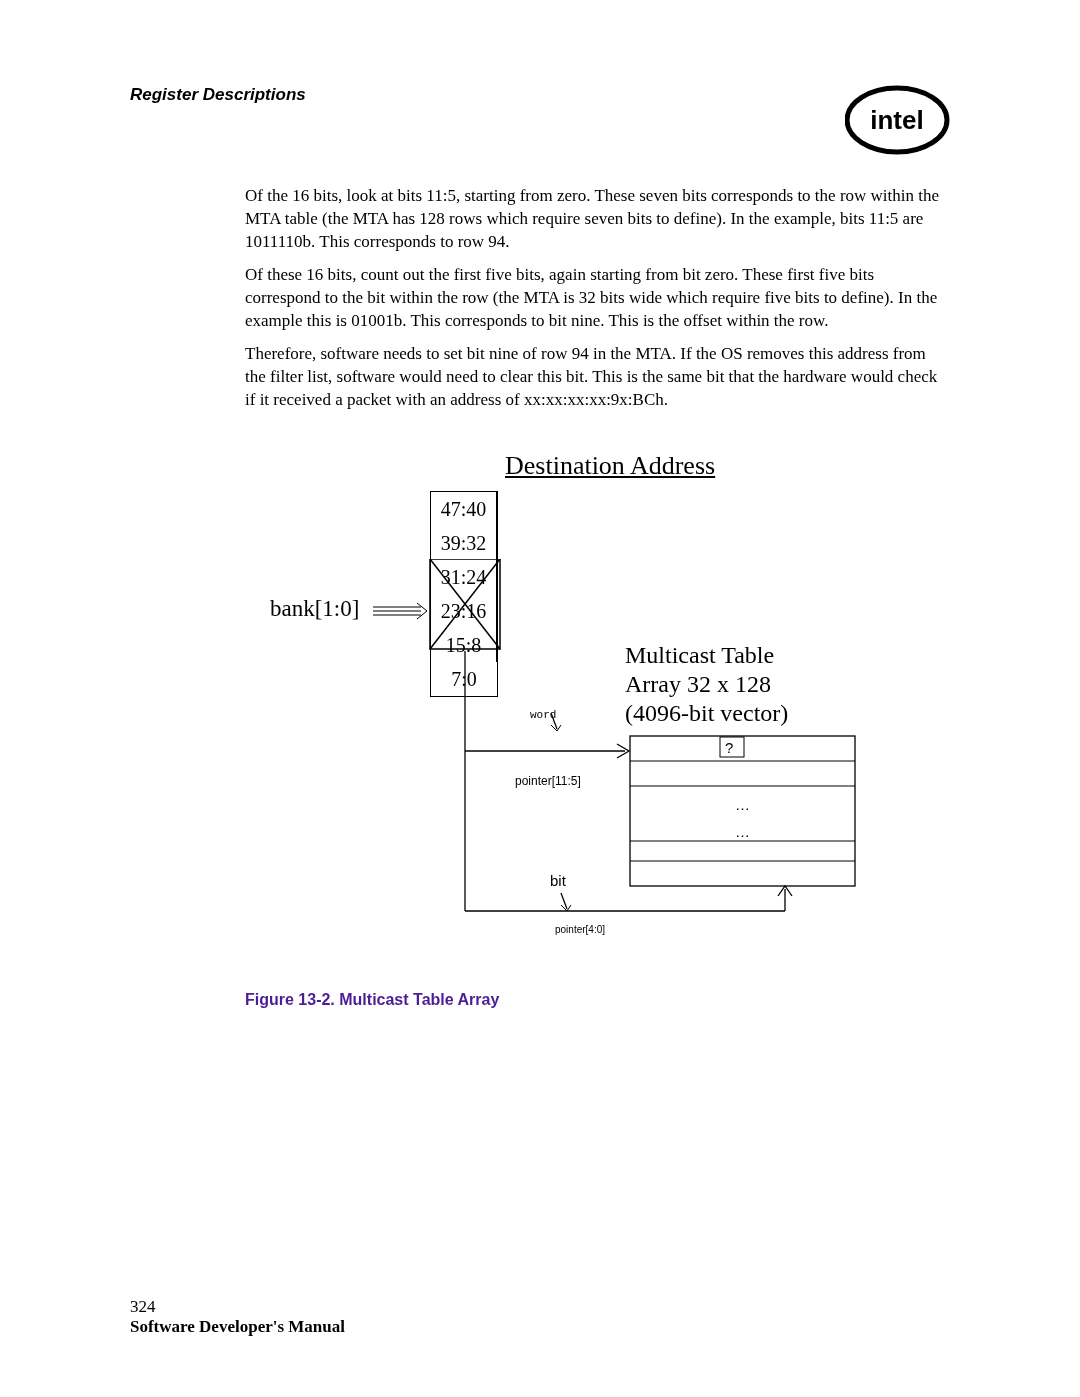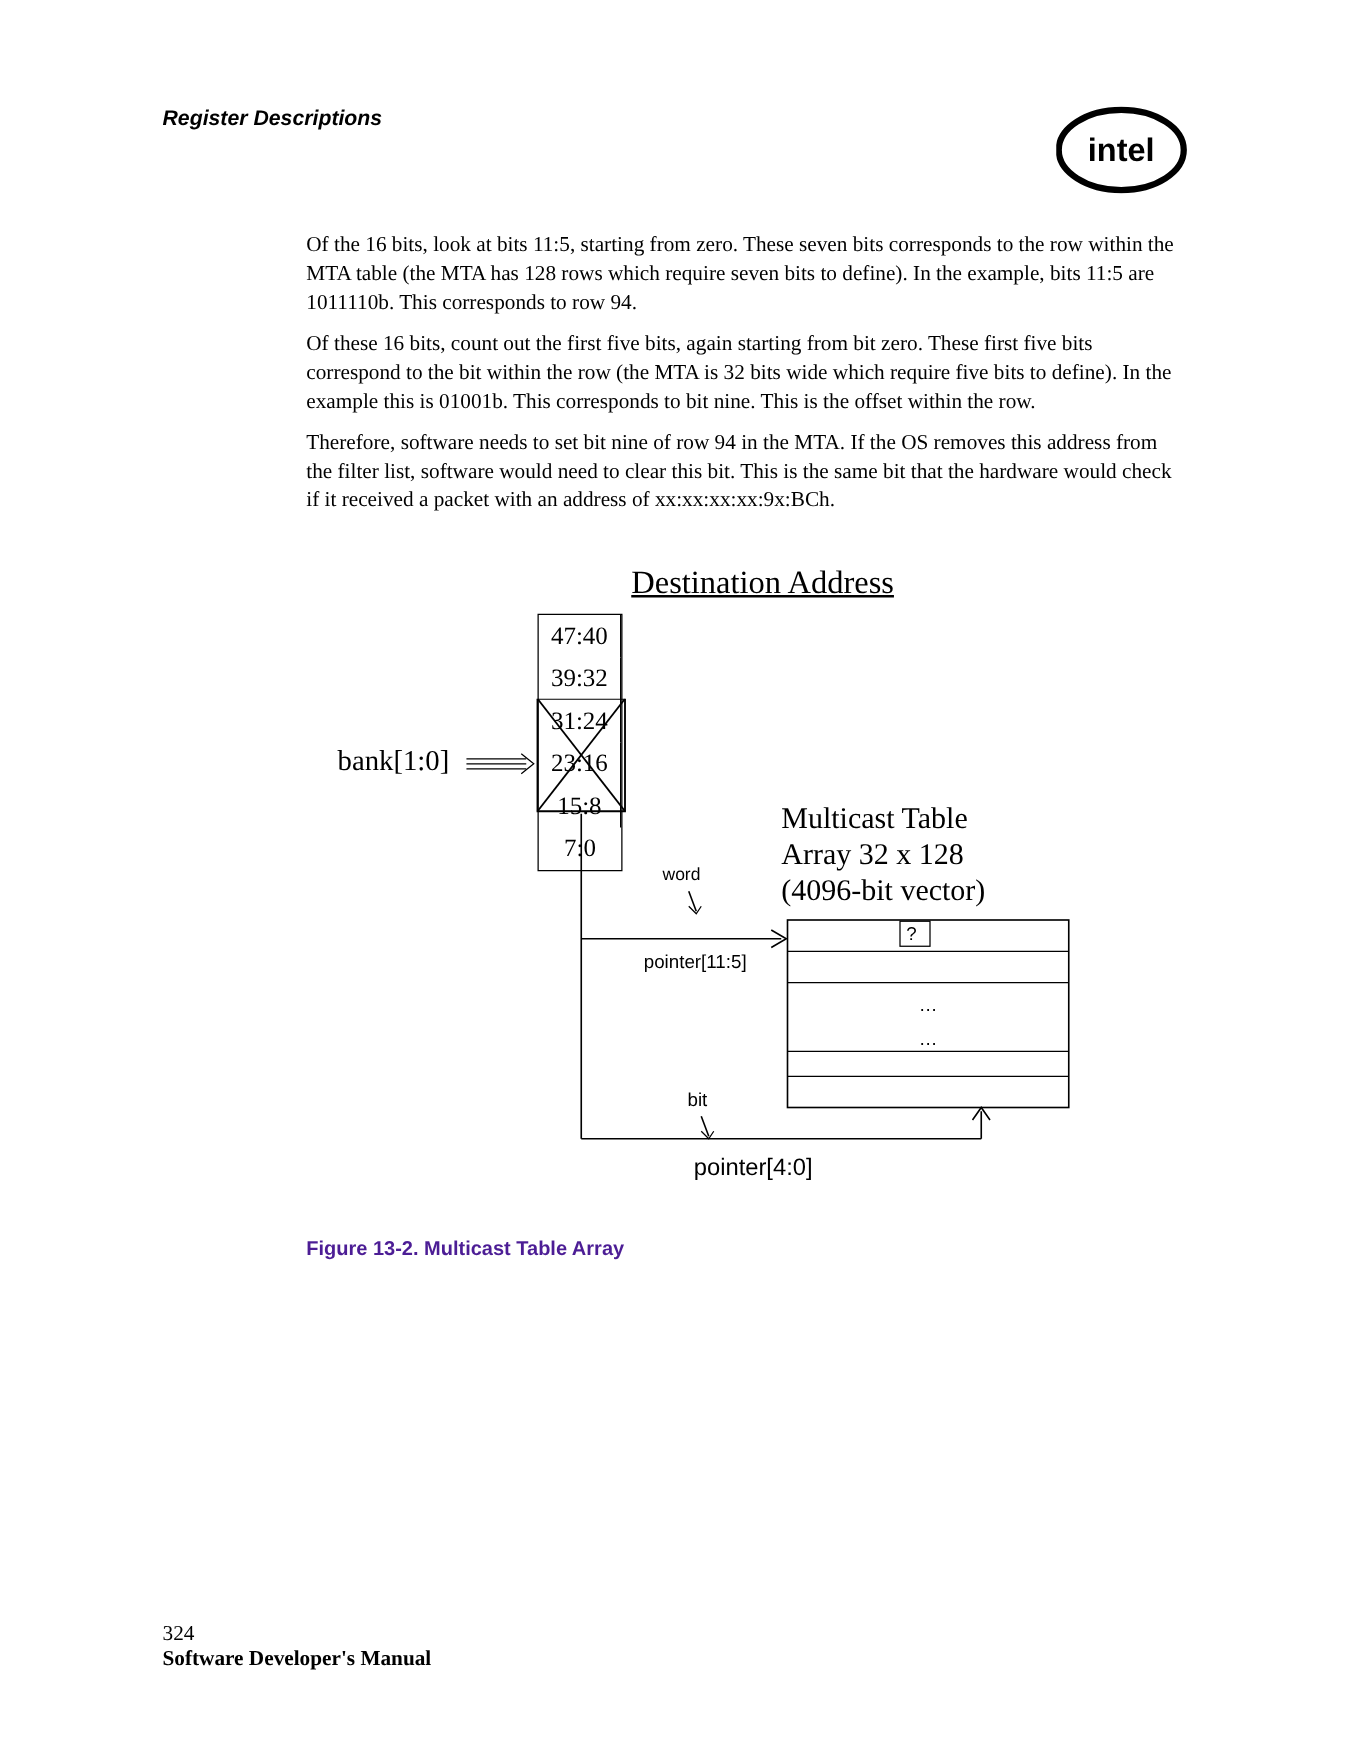--- a/index.html
+++ b/index.html
@@ -74,24 +74,24 @@
     font-size: 23px;
   }
   .mux { position: absolute; top: 118px; left: 170px; }
   .mtab {
     position: absolute;
     top: 200px;
     left: 380px;
     font-size: 24px;
     line-height: 1.2;
   }
-  .word-label { position: absolute; top: 250px; left: 285px; font-family: Liberation Sans, sans-serif; font-size: 14px; }
-  .ptr115-label { position: absolute; top: 320px; left: 270px; font-family: Arial, sans-serif; font-size: 15px; }
+  .word-label { position: absolute; top: 268px; left: 285px; font-family: Liberation Mono, monospace; font-size: 11px; }
+  .ptr115-label { position: absolute; top: 333px; left: 270px; font-family: Arial, sans-serif; font-size: 12px; }
   .bit-label { position: absolute; top: 431px; left: 305px; font-family: Arial, sans-serif; font-size: 15px; }
-  .ptr40-label { position: absolute; top: 483px; left: 310px; font-family: Arial, sans-serif; font-size: 19px; }
+  .ptr40-label { position: absolute; top: 483px; left: 310px; font-family: Arial, sans-serif; font-size: 10px; }
   .qmark { position: absolute; top: 298px; left: 480px; font-family: Arial, sans-serif; font-size: 15px; }
   .dots1 { position: absolute; top: 355px; left: 490px; font-family: Arial, sans-serif; font-size: 15px; letter-spacing: 1px; }
   .dots2 { position: absolute; top: 382px; left: 490px; font-family: Arial, sans-serif; font-size: 15px; letter-spacing: 1px; }
   .figure-caption {
     margin-top: 30px;
     margin-left: 115px;
     font-family: Arial, Helvetica, sans-serif;
     font-weight: bold;
     font-size: 16px;
     color: #4c1d95;

